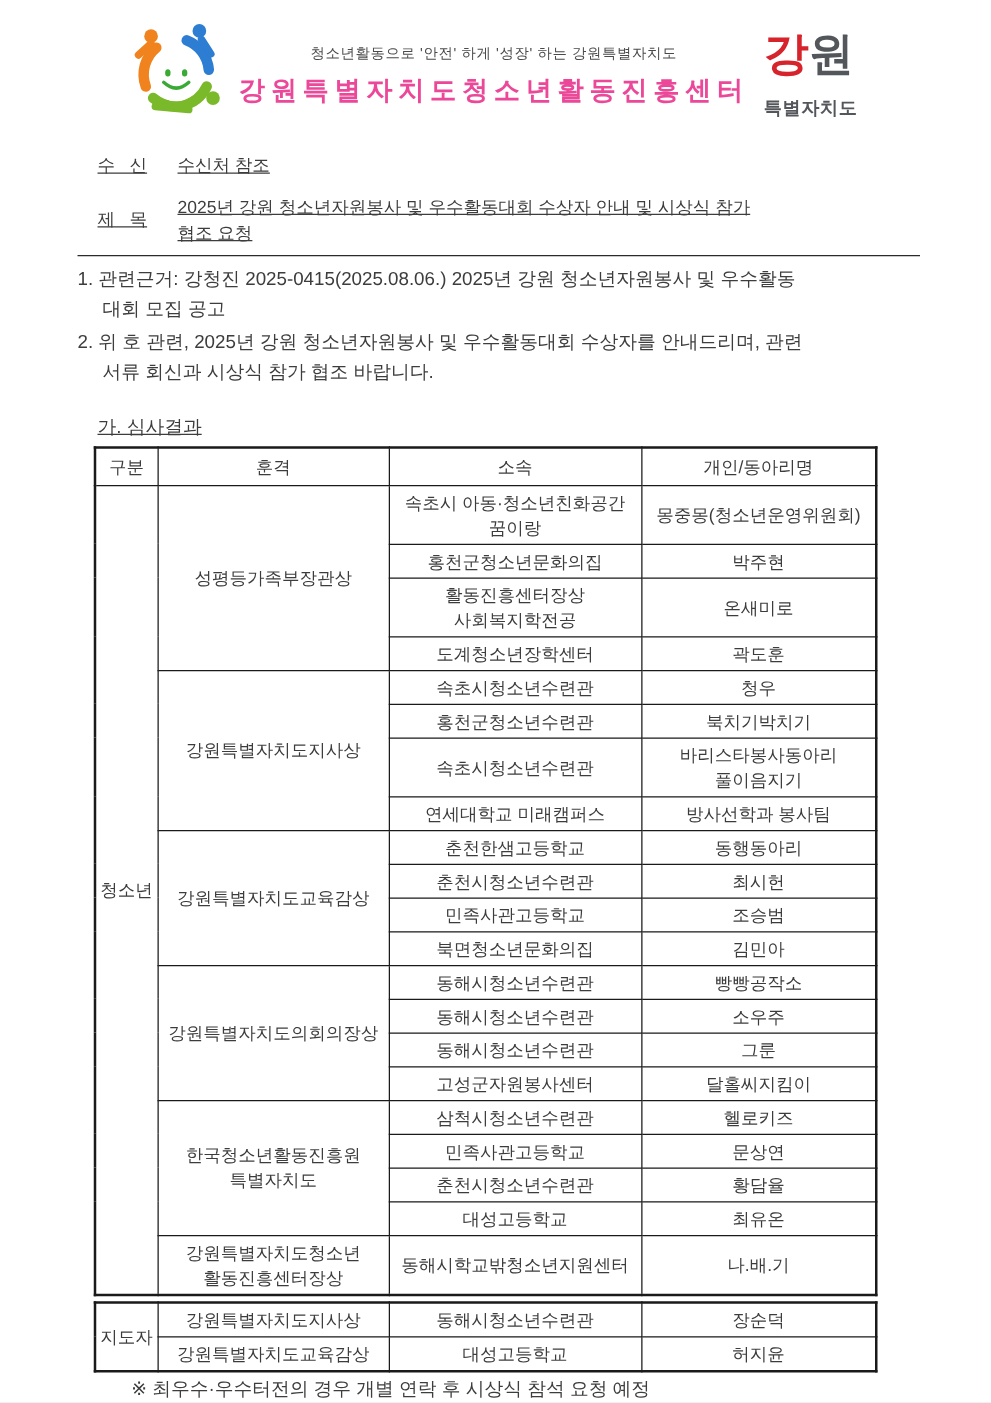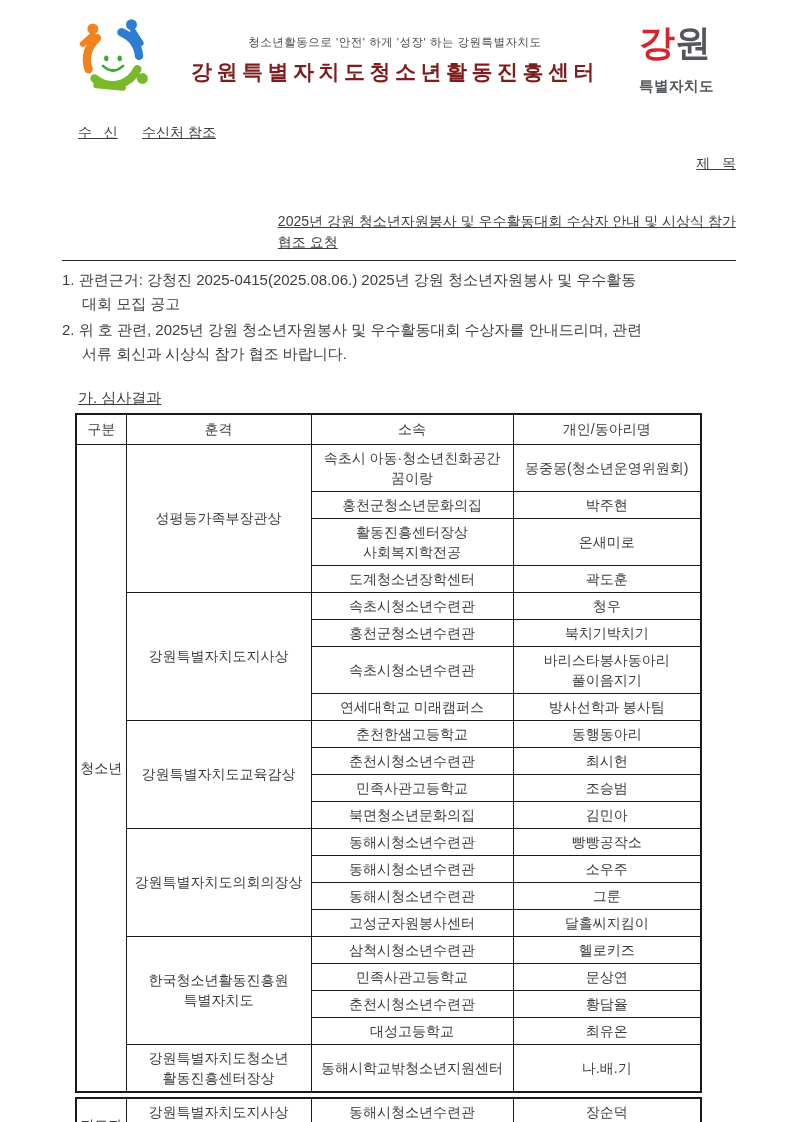--- a/index.html
+++ b/index.html
@@ -4,38 +4,38 @@
 <style>
   * { margin: 0; padding: 0; box-sizing: border-box; }
   html, body { background: #e8e8e8; }
   body { font-family: "Liberation Sans", "DejaVu Sans", sans-serif; }
   .page {
     position: relative; width: 793px; height: 1122px; margin: 0 auto;
     background: #ffffff; overflow: hidden;
     padding: 10px 57px 0 62px; color: #3d3d3d;
   }
   
-  .header { display: flex; align-items: center; justify-content: center; gap: 32px; margin-top: 8px; height: 84px; }
+  .header { display: flex; align-items: center; justify-content: center; gap: 4px; margin-top: 8px; height: 84px; }
   .logo-left { flex: 0 0 92px; height: 84px; }
   .header-center { text-align: center; }
   .slogan { font-size: 11.5px; color: #4a4a4a; letter-spacing: 0.5px; margin-bottom: 8px; }
-  .org-name { font-size: 21px; font-weight: 700; color: #7f1d1d; letter-spacing: 4.5px; }
+  .org-name { font-size: 21px; font-weight: 700; color: #ec4899; letter-spacing: 4.5px; }
   .gw-logo { flex: 0 0 100px; text-align: left; padding-left: 8px; }
   .gw-main { font-size: 36px; font-weight: 800; letter-spacing: 0px; line-height: 1.0; font-family: "Liberation Sans", sans-serif; }
   .gw-red { color: #d7232b; }
   .gw-dark { color: #53565a; }
   .gw-sub { font-size: 14.5px; font-weight: 800; color: #53565a; letter-spacing: 0.5px; margin-top: 16px; }
   
   .fields { margin-top: 22px; font-size: 14px; color: #3d3d3d; text-decoration: underline; }
   .field-row { display: flex; align-items: center; margin-left: 16px; }
   .field-label { white-space: pre; flex: 0 0 56px; }
   .field-value { margin-left: 8px; }
   .row-recipient { margin-top: 0; }
   .row-via { margin-top: 17px; }
-  .row-subject { margin-top: 13px; align-items: flex-end; flex-direction: column; }
+  .row-subject { margin-top: 13px; align-items: center; }
   .subject-value { white-space: pre-line; line-height: 21px; }
   .divider { border: none; border-top: 1.5px solid #2b2b2b; margin-top: 7px; }
   
   .bodytext { margin-top: 7px; font-size: 15px; line-height: 24px; color: #3d3d3d; }
   .para { white-space: pre-line; padding-left: 20px; text-indent: -20px; }
   .para + .para { margin-top: 2px; }
   .section-label { margin-top: 20px; margin-left: 16px; text-decoration: underline; }
   
   table { border-collapse: collapse; table-layout: fixed; width: 625px; margin-left: 13px; border: 2px solid #1a1a1a; }
   .awards { margin-top: 3px; }

